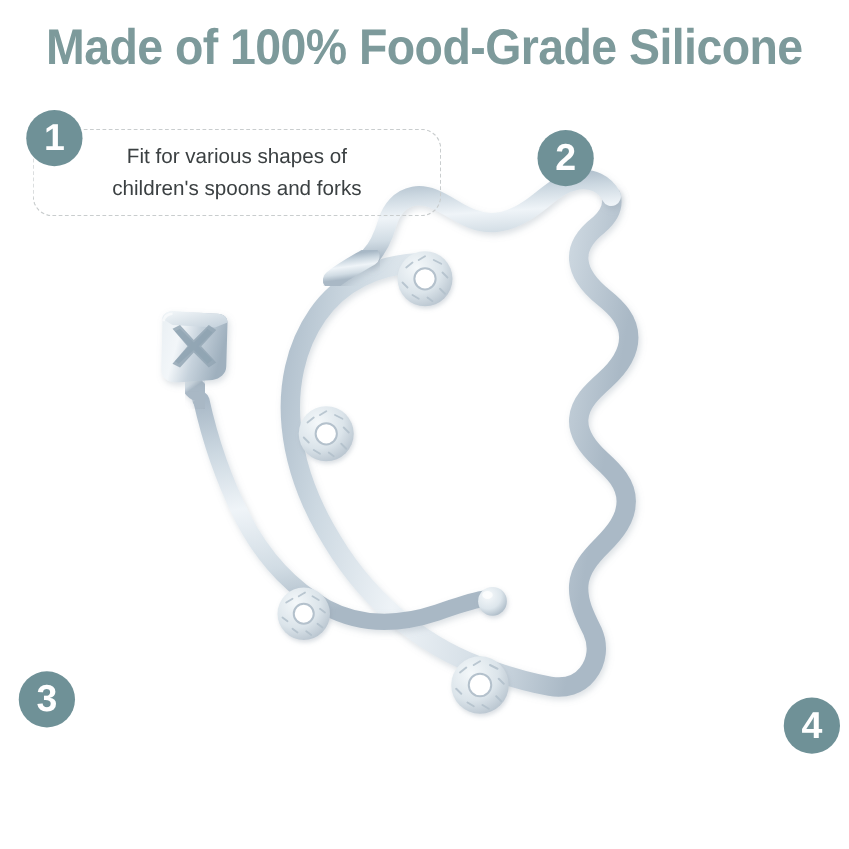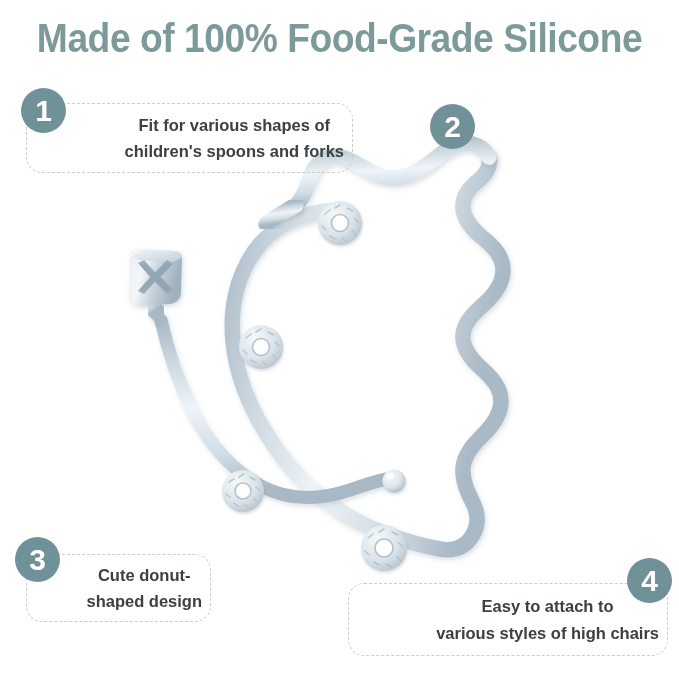--- a/index.html
+++ b/index.html
@@ -37,22 +37,21 @@
 
   
   .callout {
     position: absolute;
     box-sizing: border-box;
     border: 1.5px dashed #c9cdce;
     border-radius: 16px;
     background: transparent;
     display: flex;
     align-items: center;
-    justify-content: flex-end;
-    font-weight: bold;
+    justify-content: center;
   }
   .callout-text {
     text-align: center;
     color: #3b4042;
     font-size: 16.5px;
     line-height: 1.58;
     padding: 0 8px;
     white-space: pre-line;
   }
 
@@ -284,25 +283,17 @@
   <div id="page-title">Made of 100% Food-Grade Silicone</div>
 
   <div class="callout" id="callout-1">
     <div class="callout-text">Fit for various shapes of
 children's spoons and forks</div>
   </div>
   <div class="badge" id="badge-1">1</div>
 
   <div class="badge" id="badge-2">2</div>
 
-  <div class="callout" id="callout-3">
-    <div class="callout-text">Cute donut-
-shaped design</div>
-  </div>
   <div class="badge" id="badge-3">3</div>
 
-  <div class="callout" id="callout-4">
-    <div class="callout-text">Easy to  attach to
-various styles of high chairs</div>
-  </div>
   <div class="badge" id="badge-4">4</div>
 
 </div>
 
 </body></html>

